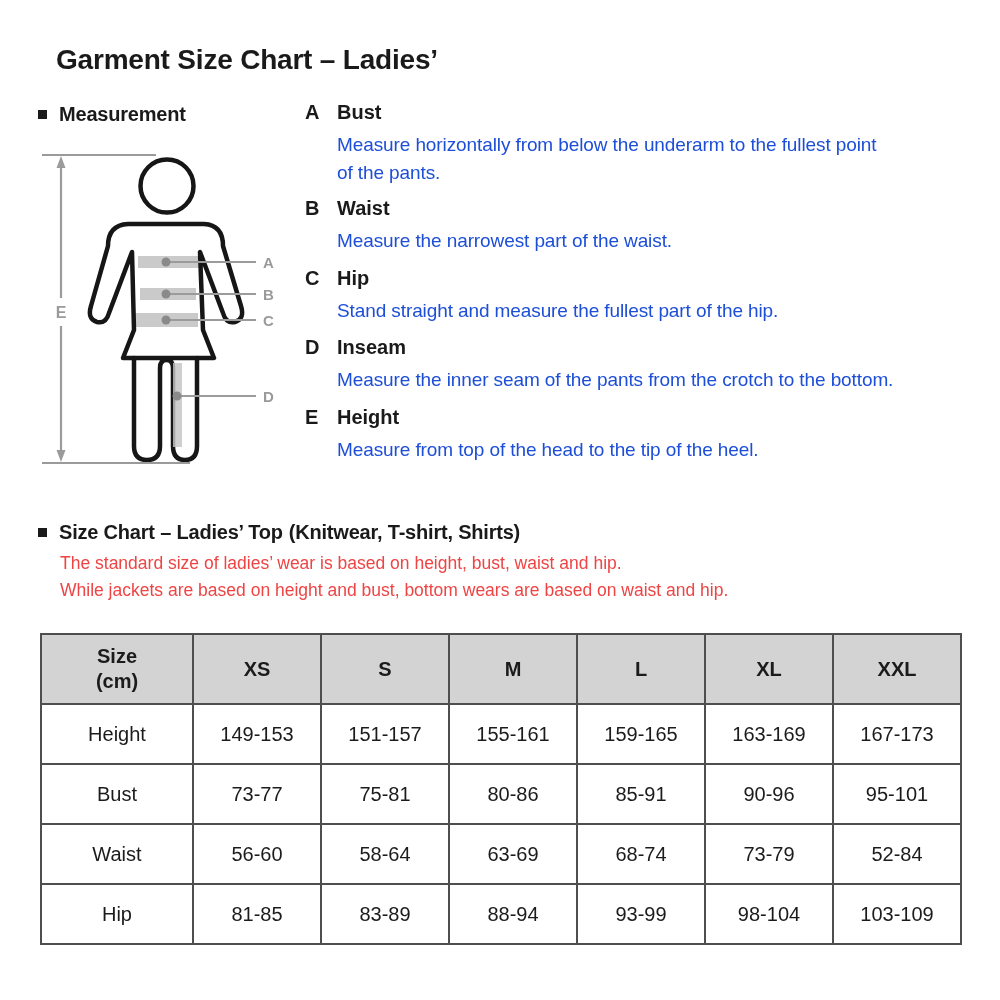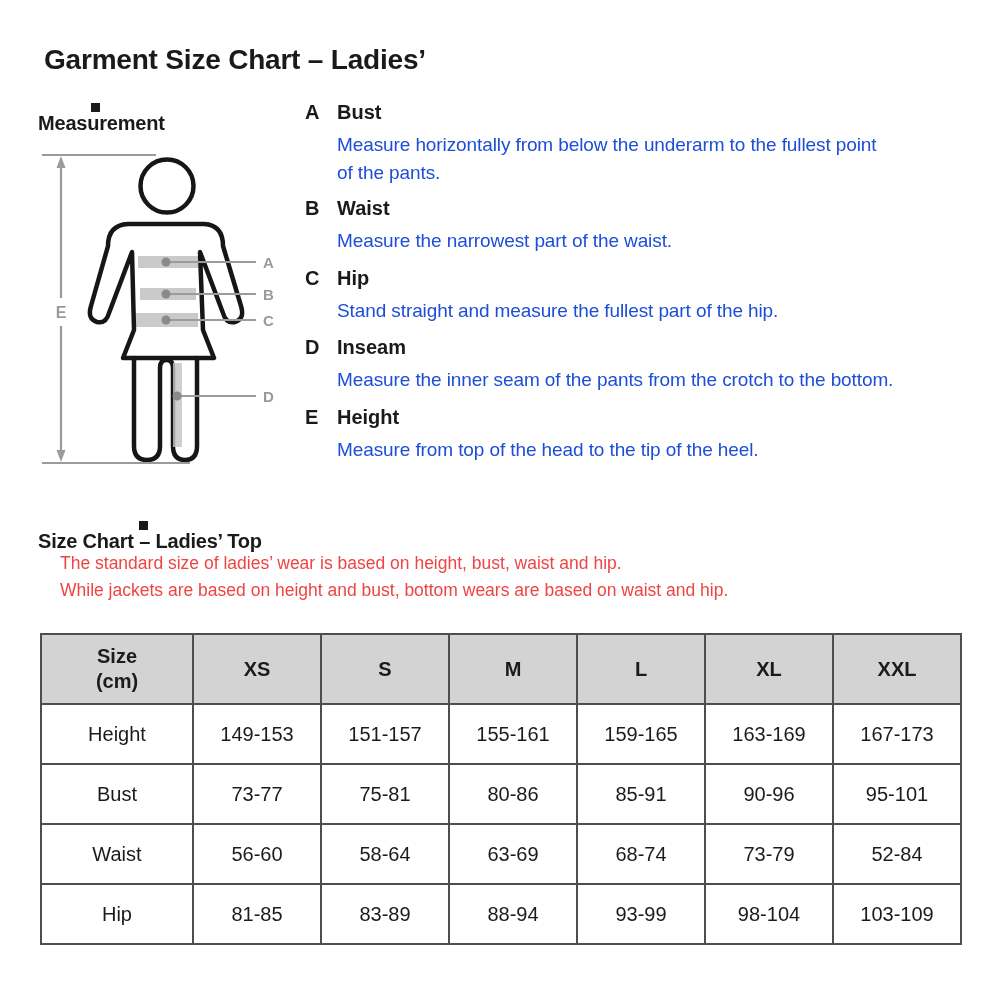--- a/index.html
+++ b/index.html
@@ -1,27 +1,27 @@
 <!DOCTYPE html>
 <html><head>
 <meta charset="utf-8">
 <style>
   * { margin:0; padding:0; box-sizing:border-box; }
   html,body { background:#ffffff; }
   body { font-family:"Liberation Sans", sans-serif; color:#1a1a1a; }
   .canvas { position:relative; width:1000px; height:1000px; background:#fff; overflow:hidden; }
 
   .page-title {
-    position:absolute; left:44px; top:44px;
+    position:absolute; left:56px; top:44px;
     font-size:28px; font-weight:700; letter-spacing:-0.2px; color:#1a1a1a;
   }
 
   .section-heading {
     position:absolute; display:flex; align-items:center;
-    font-size:20px; font-weight:700; letter-spacing:-0.2px; color:#1a1a1a;flex-direction:column;
+    font-size:20px; font-weight:700; letter-spacing:-0.2px; color:#1a1a1a;
   }
   .section-heading .bullet {
     width:9px; height:9px; background:#1a1a1a; margin-right:12px; flex:0 0 auto;
   }
   #measurement-heading { left:38px; top:103px; }
   #sizechart-heading   { left:38px; top:521px; }
   #sizechart-heading .paren { font-weight:700; margin-left:6px; }
 
   .diagram { position:absolute; left:30px; top:140px; width:280px; height:350px; }
   .diagram text { font-family:"Liberation Sans", sans-serif; font-weight:700; fill:#9a9a9a; }
@@ -178,20 +178,21 @@
       <div class="def-desc">
         <div>Measure from top of the head to the tip of the heel.</div>
       </div>
     </div>
 
   </div>
 
   <div class="section-heading" id="sizechart-heading">
     <span class="bullet"></span>
     <span>Size Chart – Ladies’ Top</span>
+    <span class="paren">(Knitwear, T-shirt, Shirts)</span>
   </div>
 
   <div class="notes">
     <div>The standard size of ladies’ wear is based on height, bust, waist and hip.</div>
     <div>While jackets are based on height and bust, bottom wears are based on waist and hip.</div>
   </div>
 
   <table class="size-table">
     <colgroup>
       <col style="width:152px">

